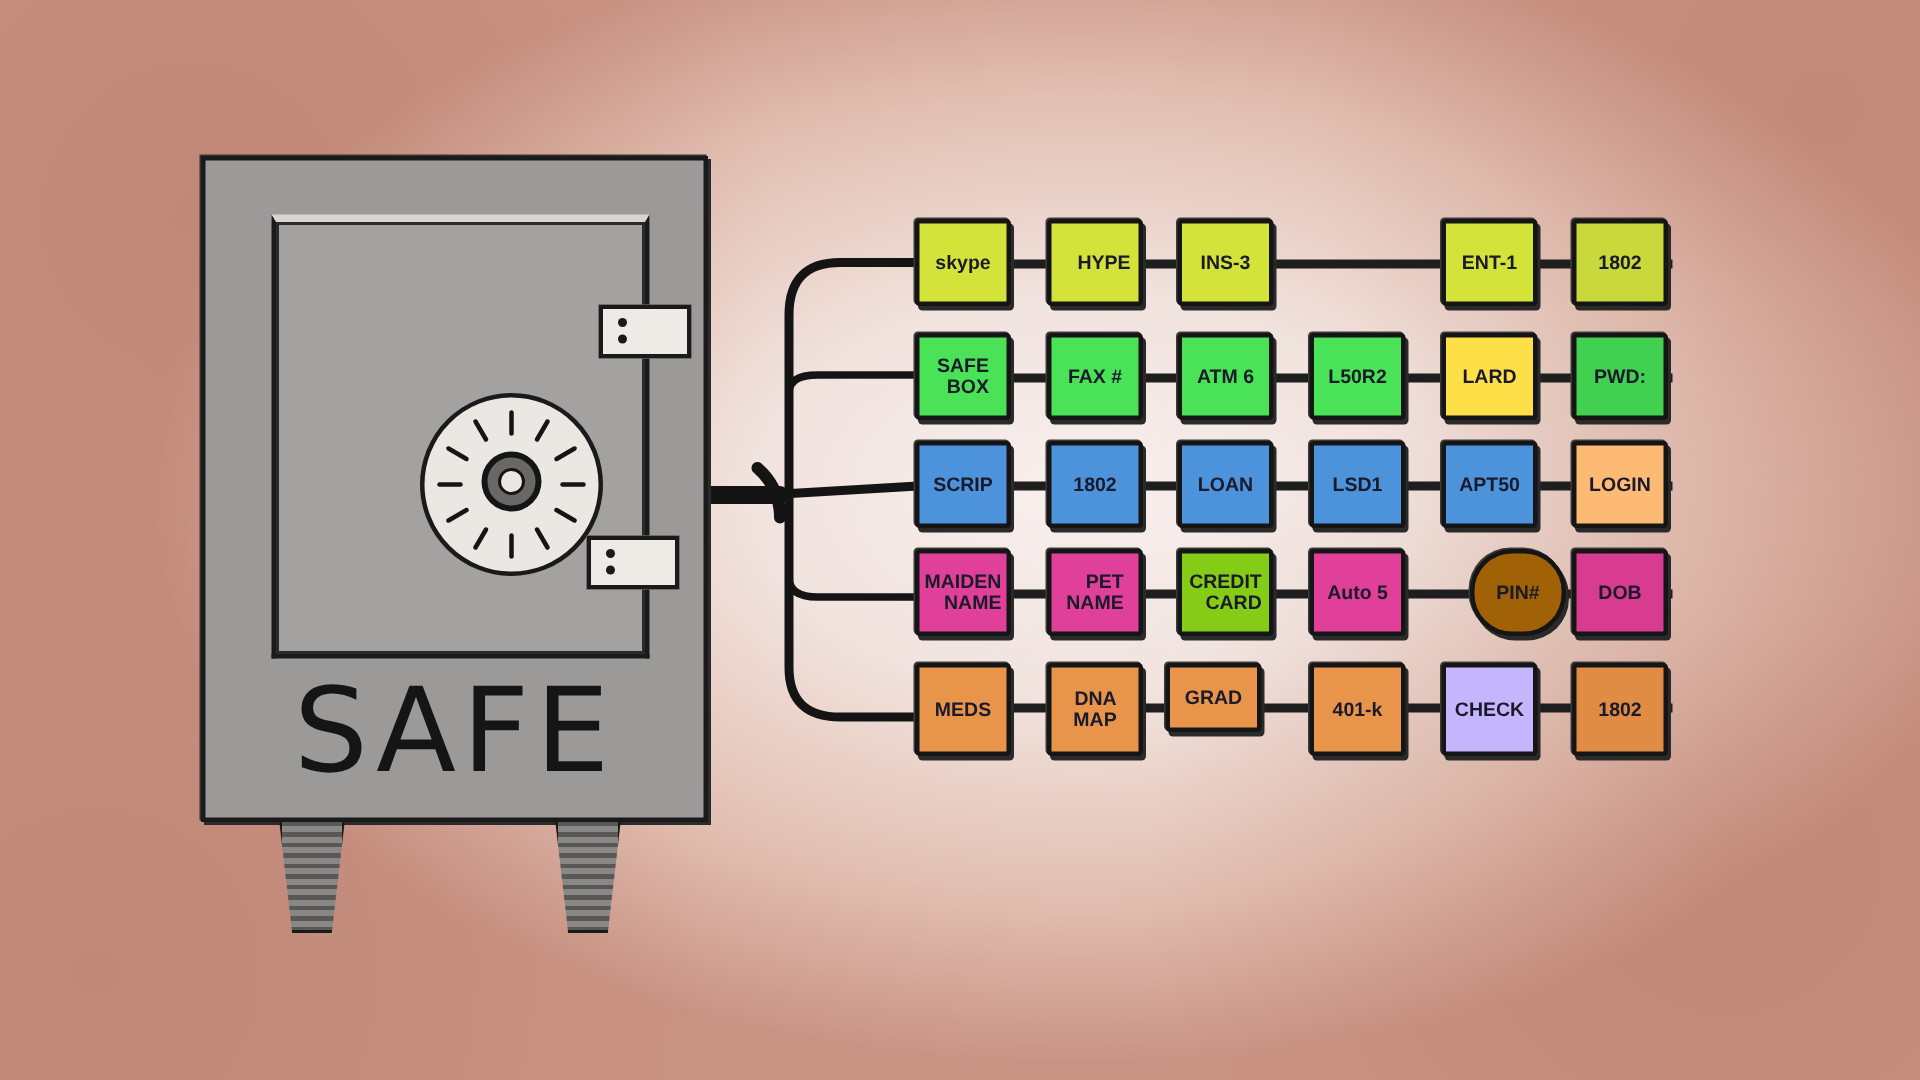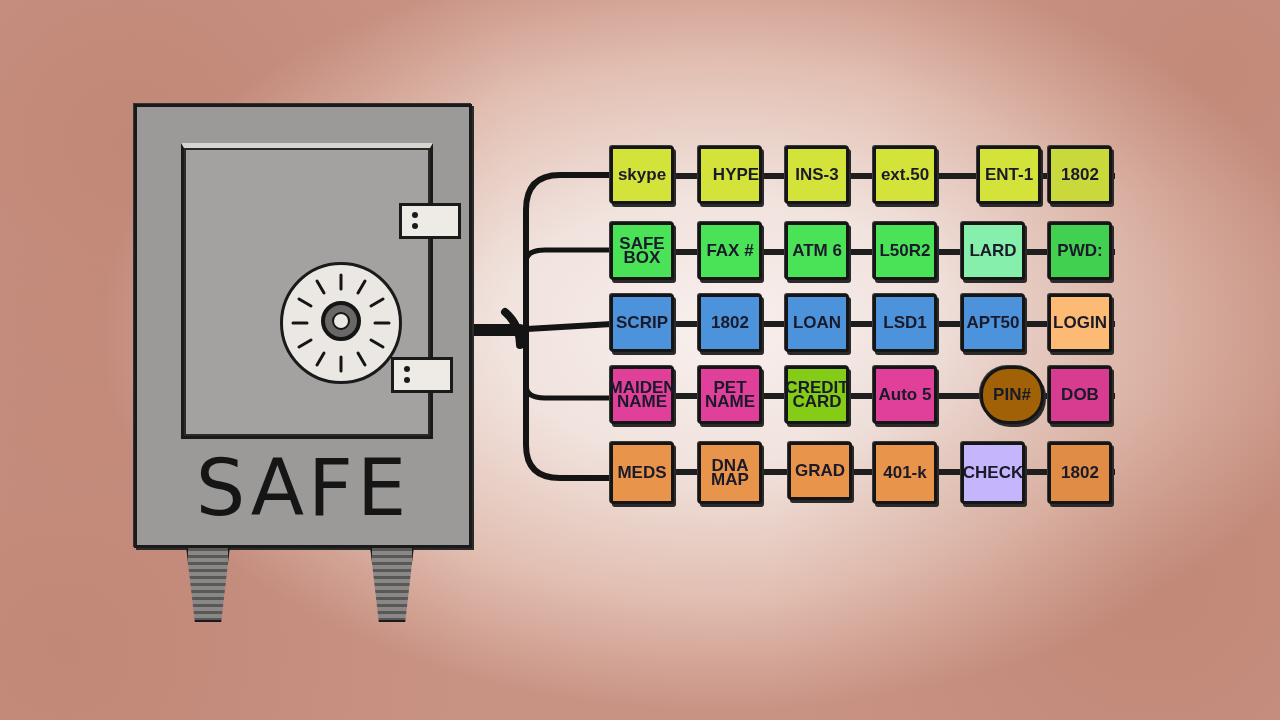--- a/index.html
+++ b/index.html
@@ -56,22 +56,22 @@
   
   .grid { position:absolute; left:610px; top:146px; }
   .row { position:absolute; left:0; height:62px; width:505px; }
   .row .wire {
     position:absolute; left:0; right:0; top:27px; height:6px; background:#1e1e1e;
   }
   .box {
     position:absolute; top:0; width:64px; height:58px; box-sizing:border-box;
     border:3px solid #151515; border-radius:3px;
     box-shadow: 2px 3px 0 #2a2a2a, -1px -1px 0 #3a3a3a;
-    display:flex; align-items:center; justify-content:center; text-align:center;
-    font-weight:bold; font-size:17px; line-height:14px; color:#1a1a2a;
+    display:flex; align-items:center; justify-content:center; text-align:right;
+    font-weight:bold; font-size:13px; line-height:14px; color:#1a1a2a;
     white-space:pre-line; cursor:pointer;
   }
 </style>
 </head>
 <body>
 
 <div class="grain"></div>
 
 <svg class="connectors" viewBox="0 0 1280 720">
   <g fill="none" stroke="#141414" stroke-linecap="round">
@@ -119,33 +119,32 @@
 </div>
 <div class="leg" style="left:186px;"></div>
 <div class="leg" style="left:370px;"></div>
 
 <div class="grid">
   <div class="row" style="top:0px;">
     <div class="wire"></div>
     <div class="box" style="left:0px;background:#d4e33a;">skype</div>
     <div class="box" style="left:88px;background:#d4e33a;padding-left:12px;">HYPE</div>
     <div class="box" style="left:175px;background:#d4e33a;">INS-3</div>
-    <div class="box" style="left:263px;background:#d4e33a;">ext.50</div>
-    <div class="box" style="left:351px;background:#d4e33a;margin-left:16px;">ENT-1</div>
+    <div class="box" style="left:351px;background:#d4e33a;">ENT-1</div>
     <div class="box" style="left:438px;background:#c9d83a;">1802</div>
   </div>
 
   <div class="row" style="top:76px;">
     <div class="wire"></div>
     <div class="box" style="left:0px;background:#4ae358;">SAFE
 BOX</div>
     <div class="box" style="left:88px;background:#4ae358;">FAX #</div>
     <div class="box" style="left:175px;background:#4ae358;">ATM 6</div>
     <div class="box" style="left:263px;background:#4ae358;">L50R2</div>
-    <div class="box" style="left:351px;background:#86efac;">LARD</div>
+    <div class="box" style="left:351px;background:#fde047;">LARD</div>
     <div class="box" style="left:438px;background:#42d050;">PWD:</div>
   </div>
 
   <div class="row" style="top:148px;">
     <div class="wire"></div>
     <div class="box" style="left:0px;background:#4c93dc;">SCRIP</div>
     <div class="box" style="left:88px;background:#4c93dc;">1802</div>
     <div class="box" style="left:175px;background:#4c93dc;">LOAN</div>
     <div class="box" style="left:263px;background:#4c93dc;">LSD1</div>
     <div class="box" style="left:351px;background:#4c93dc;">APT50</div>
@@ -163,18 +162,18 @@
     <div class="box" style="left:263px;background:#e0409a;">Auto 5</div>
     <div class="box" style="left:370px;background:#a16207;border-radius:28px;">PIN#</div>
     <div class="box" style="left:438px;background:#d83c90;">DOB</div>
   </div>
 
   <div class="row" style="top:296px;">
     <div class="wire"></div>
     <div class="box" style="left:0px;background:#e8944a;height:62px;">MEDS</div>
     <div class="box" style="left:88px;background:#e8944a;height:62px;">DNA
 MAP</div>
-    <div class="box" style="left:178px;background:#e8944a;height:58px;">GRAD</div>
+    <div class="box" style="left:167px;background:#e8944a;height:46px;">GRAD</div>
     <div class="box" style="left:263px;background:#e8944a;height:62px;">401-k</div>
     <div class="box" style="left:351px;background:#c4b5fd;height:62px;">CHECK</div>
     <div class="box" style="left:438px;background:#e08c44;height:62px;">1802</div>
   </div>
 </div>
 
 </body></html>

